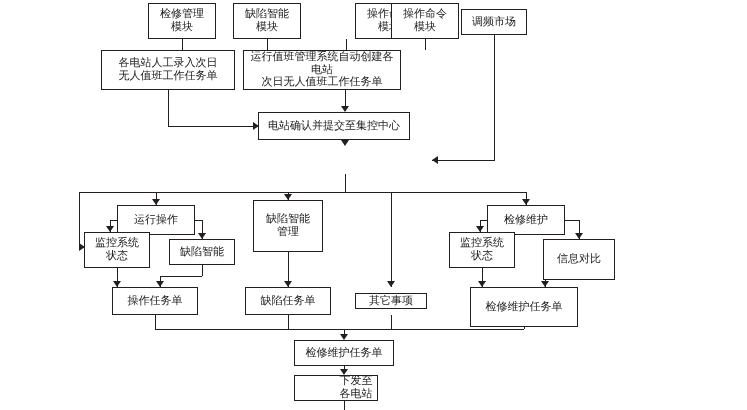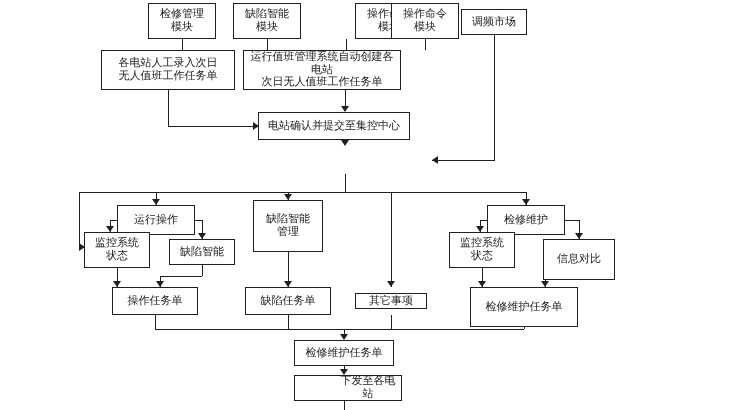--- a/index.html
+++ b/index.html
@@ -177,15 +177,15 @@
   <div class="node" style="left:449px; top:232px; width:66px;  height:36px;">监控系统
 状态</div>
   <div class="node" style="left:543px; top:239px; width:72px;  height:41px;">信息对比</div>
 
   <div class="node" style="left:112px; top:287px; width:86px;  height:28px;">操作任务单</div>
   <div class="node" style="left:245px; top:287px; width:86px;  height:28px;">缺陷任务单</div>
   <div class="node" style="left:355px; top:293px; width:72px;  height:16px;">其它事项</div>
   <div class="node" style="left:470px; top:287px; width:108px; height:40px;">检修维护任务单</div>
 
   <div class="node" style="left:294px; top:340px; width:100px; height:26px;">检修维护任务单</div>
-  <div class="node" style="left:294px; top:375px; width:108px; height:26px;padding-left:42px;">下发至各电站</div>
+  <div class="node" style="left:294px; top:375px; width:84px; height:26px;padding-left:42px;">下发至各电站</div>
 
 </div>
 
 </body></html>

